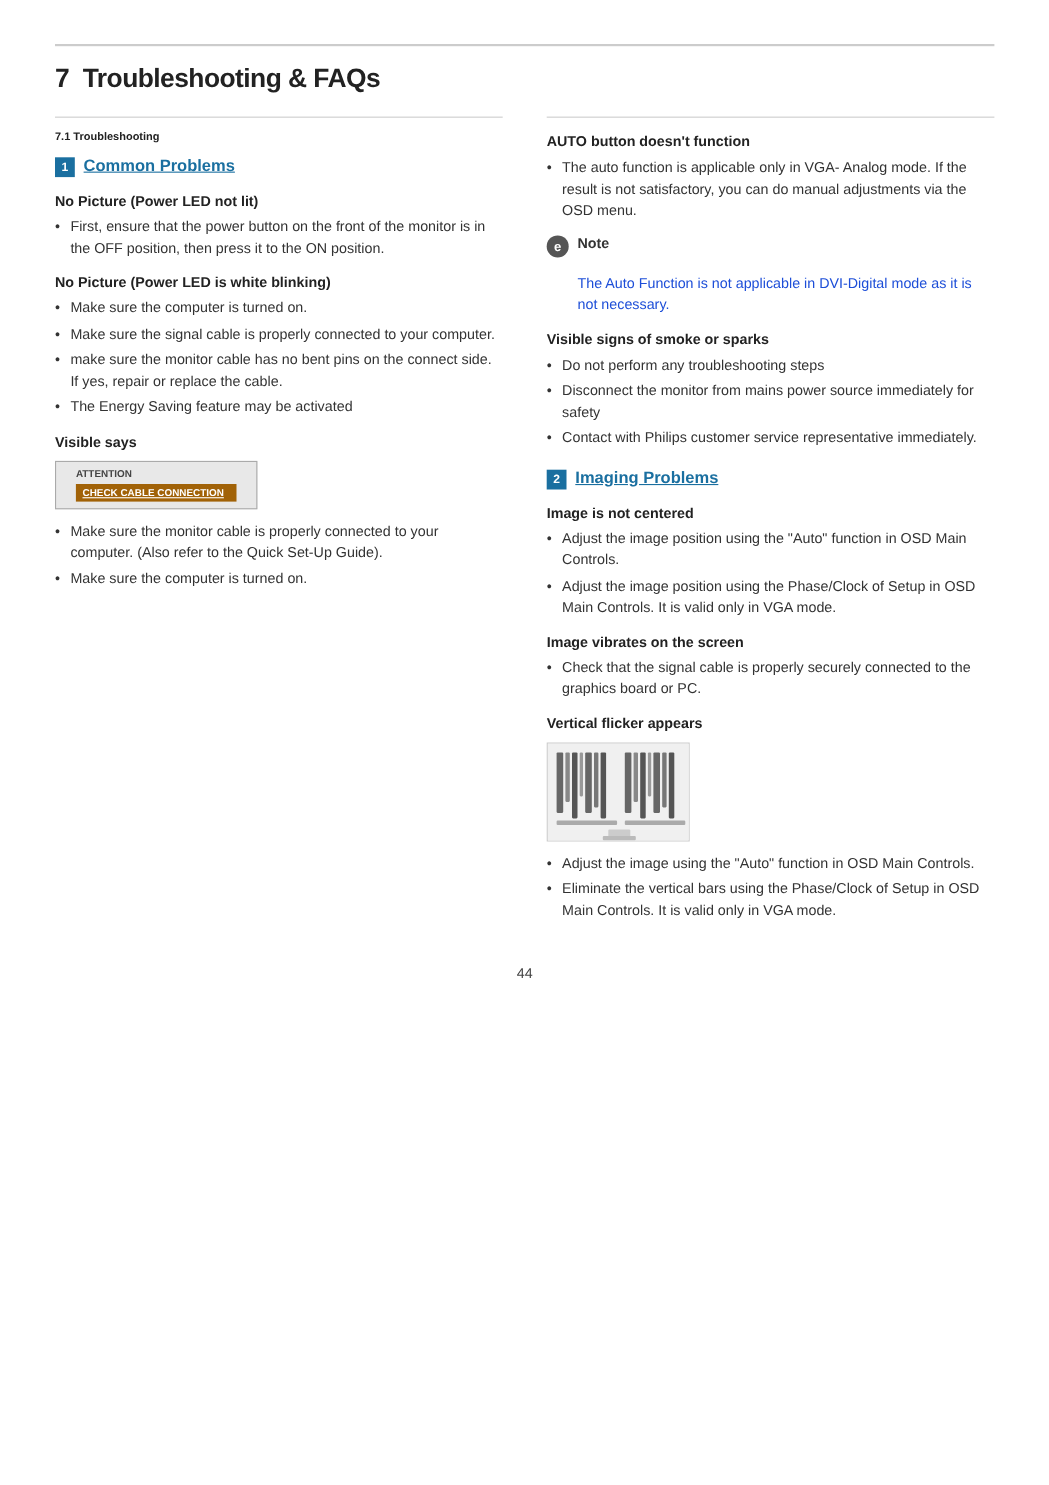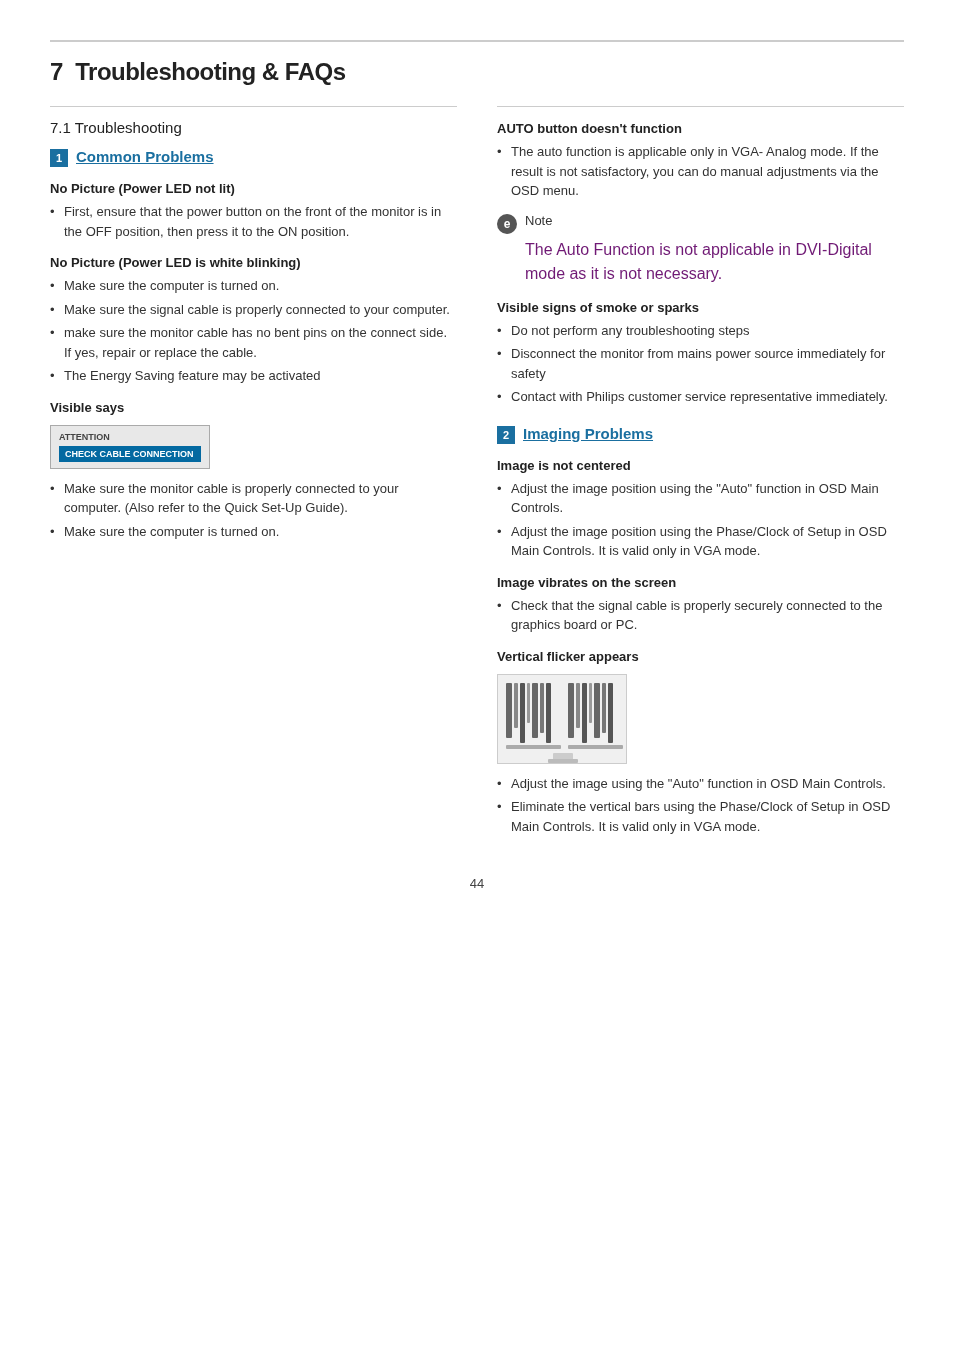--- a/index.html
+++ b/index.html
@@ -31,22 +31,22 @@
     }
     .chapter-title span {
       font-weight: bold;
     }
     .section-rule {
       border: none;
       border-top: 1px solid #ccc;
       margin-bottom: 12px;
     }
     .section-heading {
-      font-size: 15px;
-      font-weight: normal;
+      font-size: 10px;
+      font-weight: bold;
       color: #222;
       margin-bottom: 12px;
     }
     .intro-text {
       font-size: 13px;
       color: #333;
       line-height: 1.6;
       margin-bottom: 20px;
     }
     .numbered-section {
@@ -124,50 +124,51 @@
       align-items: center;
       justify-content: center;
       color: white;
       font-size: 12px;
       font-weight: bold;
       flex-shrink: 0;
       margin-top: 1px;
     }
     .note-content {}
     .note-label {
-      font-weight: normal;
+      font-weight: bold;
       font-size: 13px;
       color: #333;
-      margin-bottom: 10px;
+      margin-bottom: 20px;
     }
     .note-text {
-      font-size: 16px;
-      color: #701a75;
+      font-size: 13px;
+      color: #1d4ed8;
       line-height: 1.5;
     }
     .screen-box {
       border: 1px solid #aaa;
-      padding: 6px 8px;
-      width: 160px;
+      padding: 6px 18px;
+      width: 184px;
       background: #e8e8e8;
       margin: 10px 4px 10px 0;
     }
     .screen-attention {
       font-size: 9px;
       color: #444;
       font-weight: bold;
       text-transform: uppercase;
       margin-bottom: 4px;
     }
     .screen-message {
-      background: #0369a1;
+      background: #a16207;
       color: #fff;
       font-size: 9px;
       padding: 3px 6px;
       font-weight: bold;
+      text-decoration: underline;
     }
     .vertical-flicker-img {
       width: 130px;
       height: 90px;
       margin: 10px 0;
       border: 1px solid #ccc;
       background: #fff;
       overflow: hidden;
       position: relative;
       display: flex;

